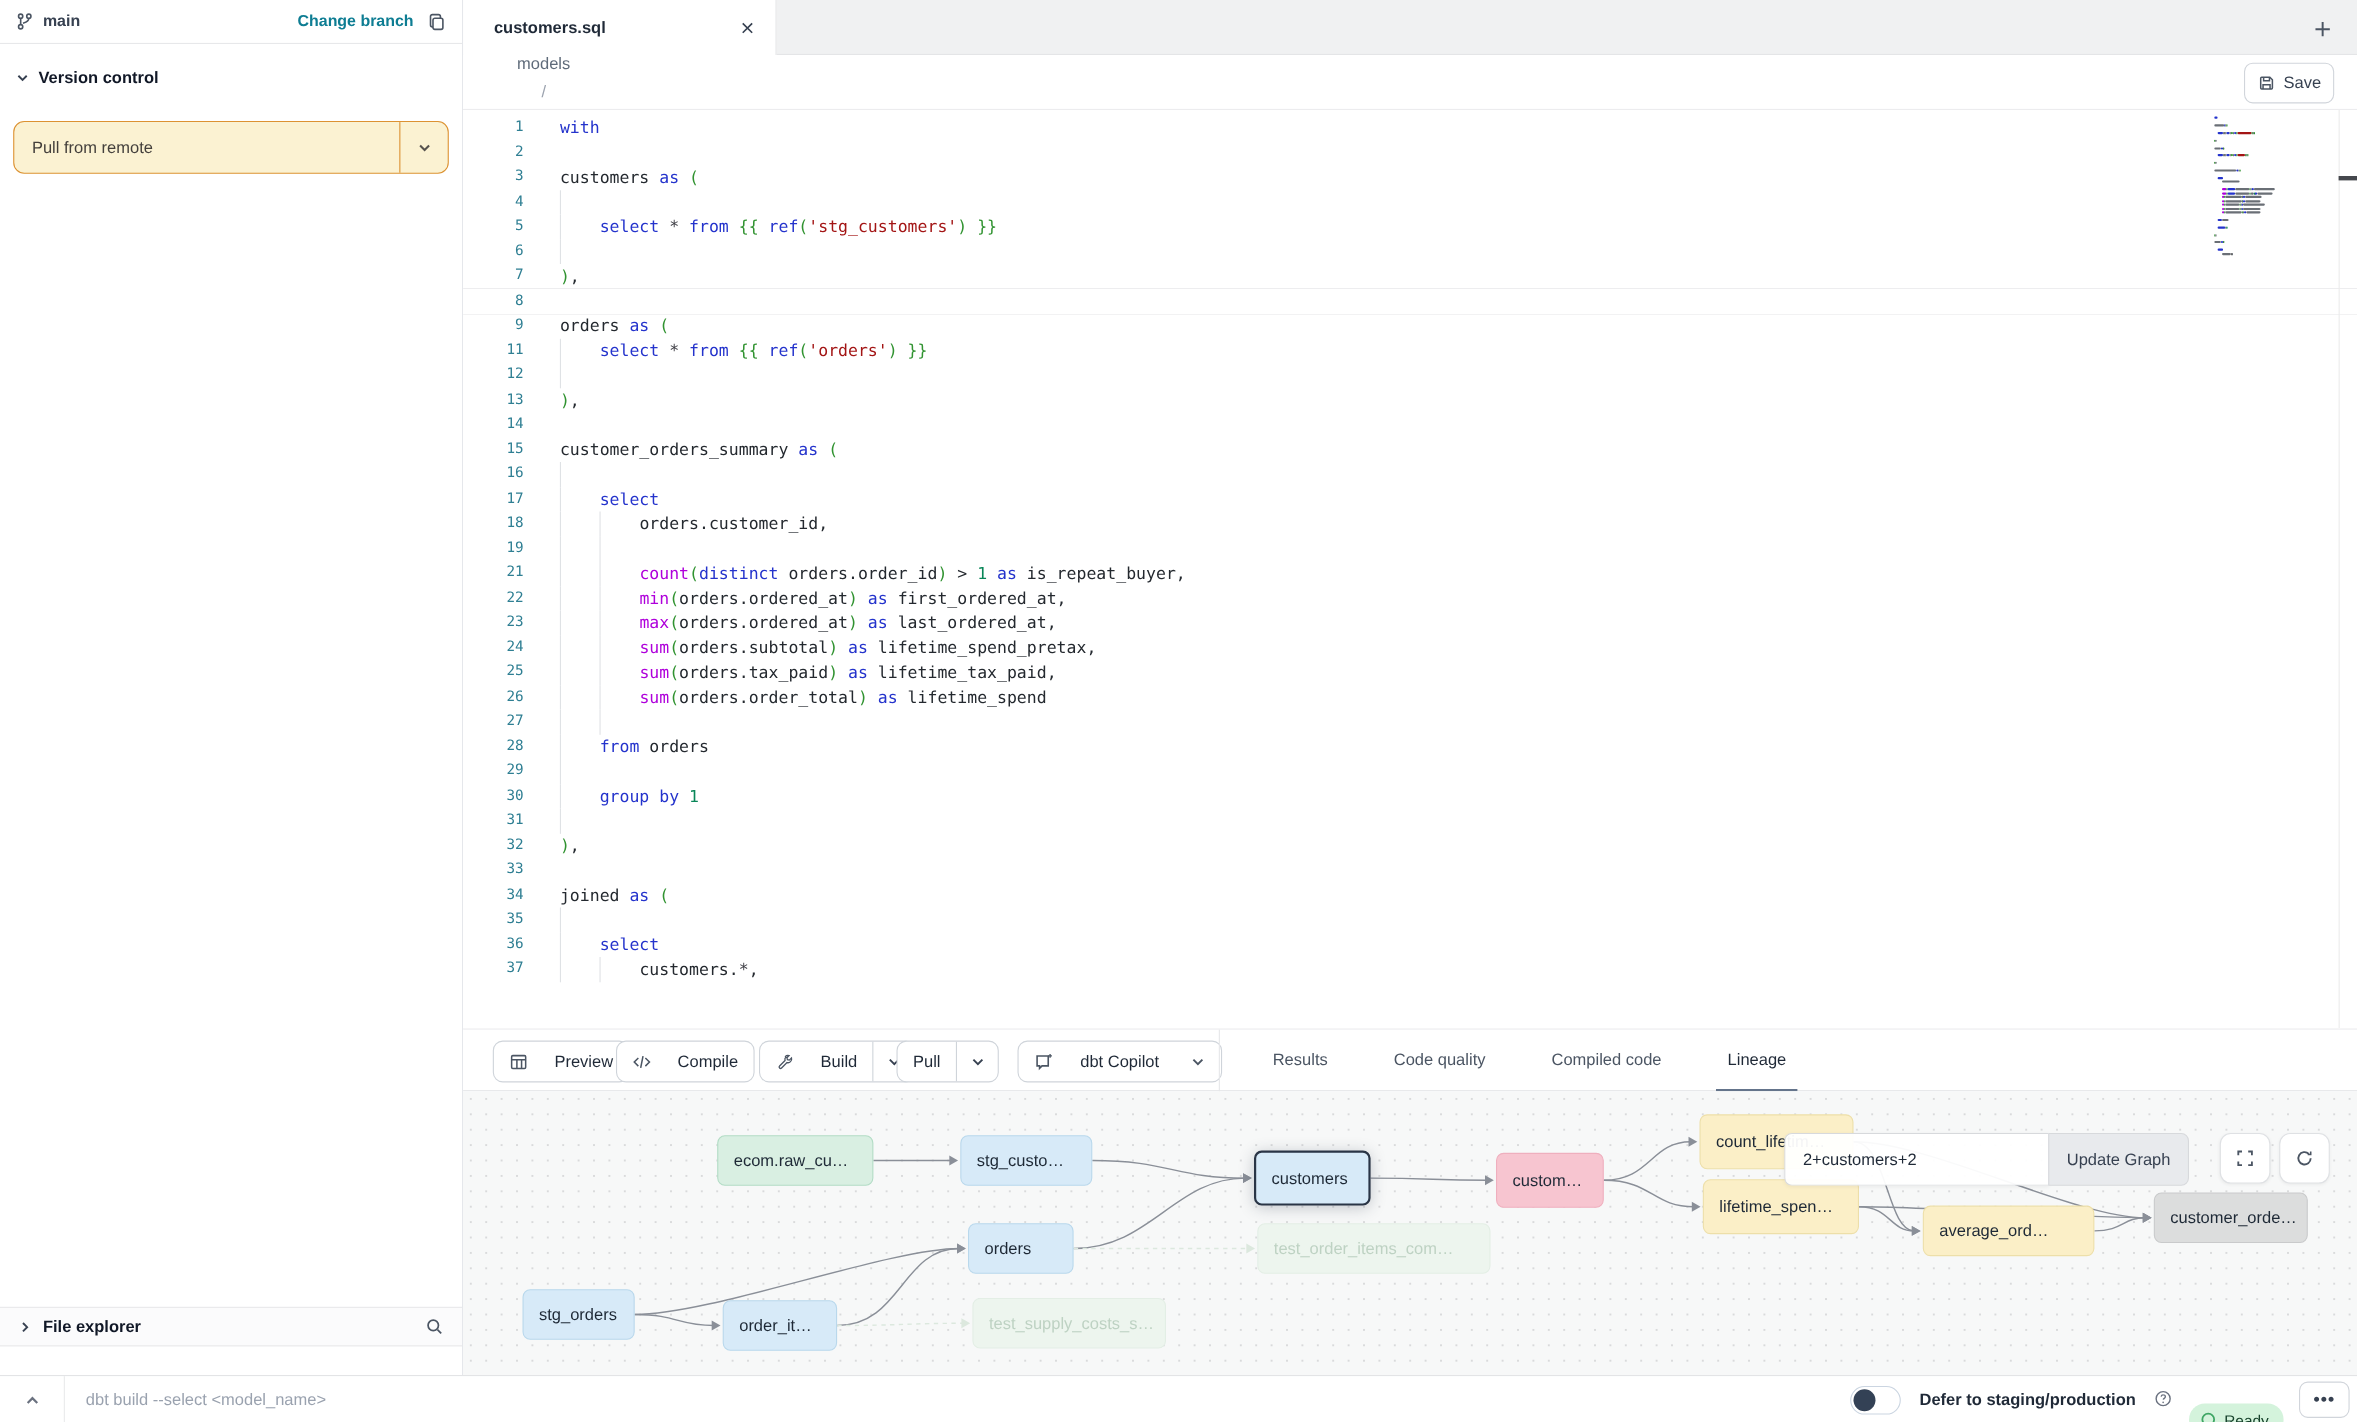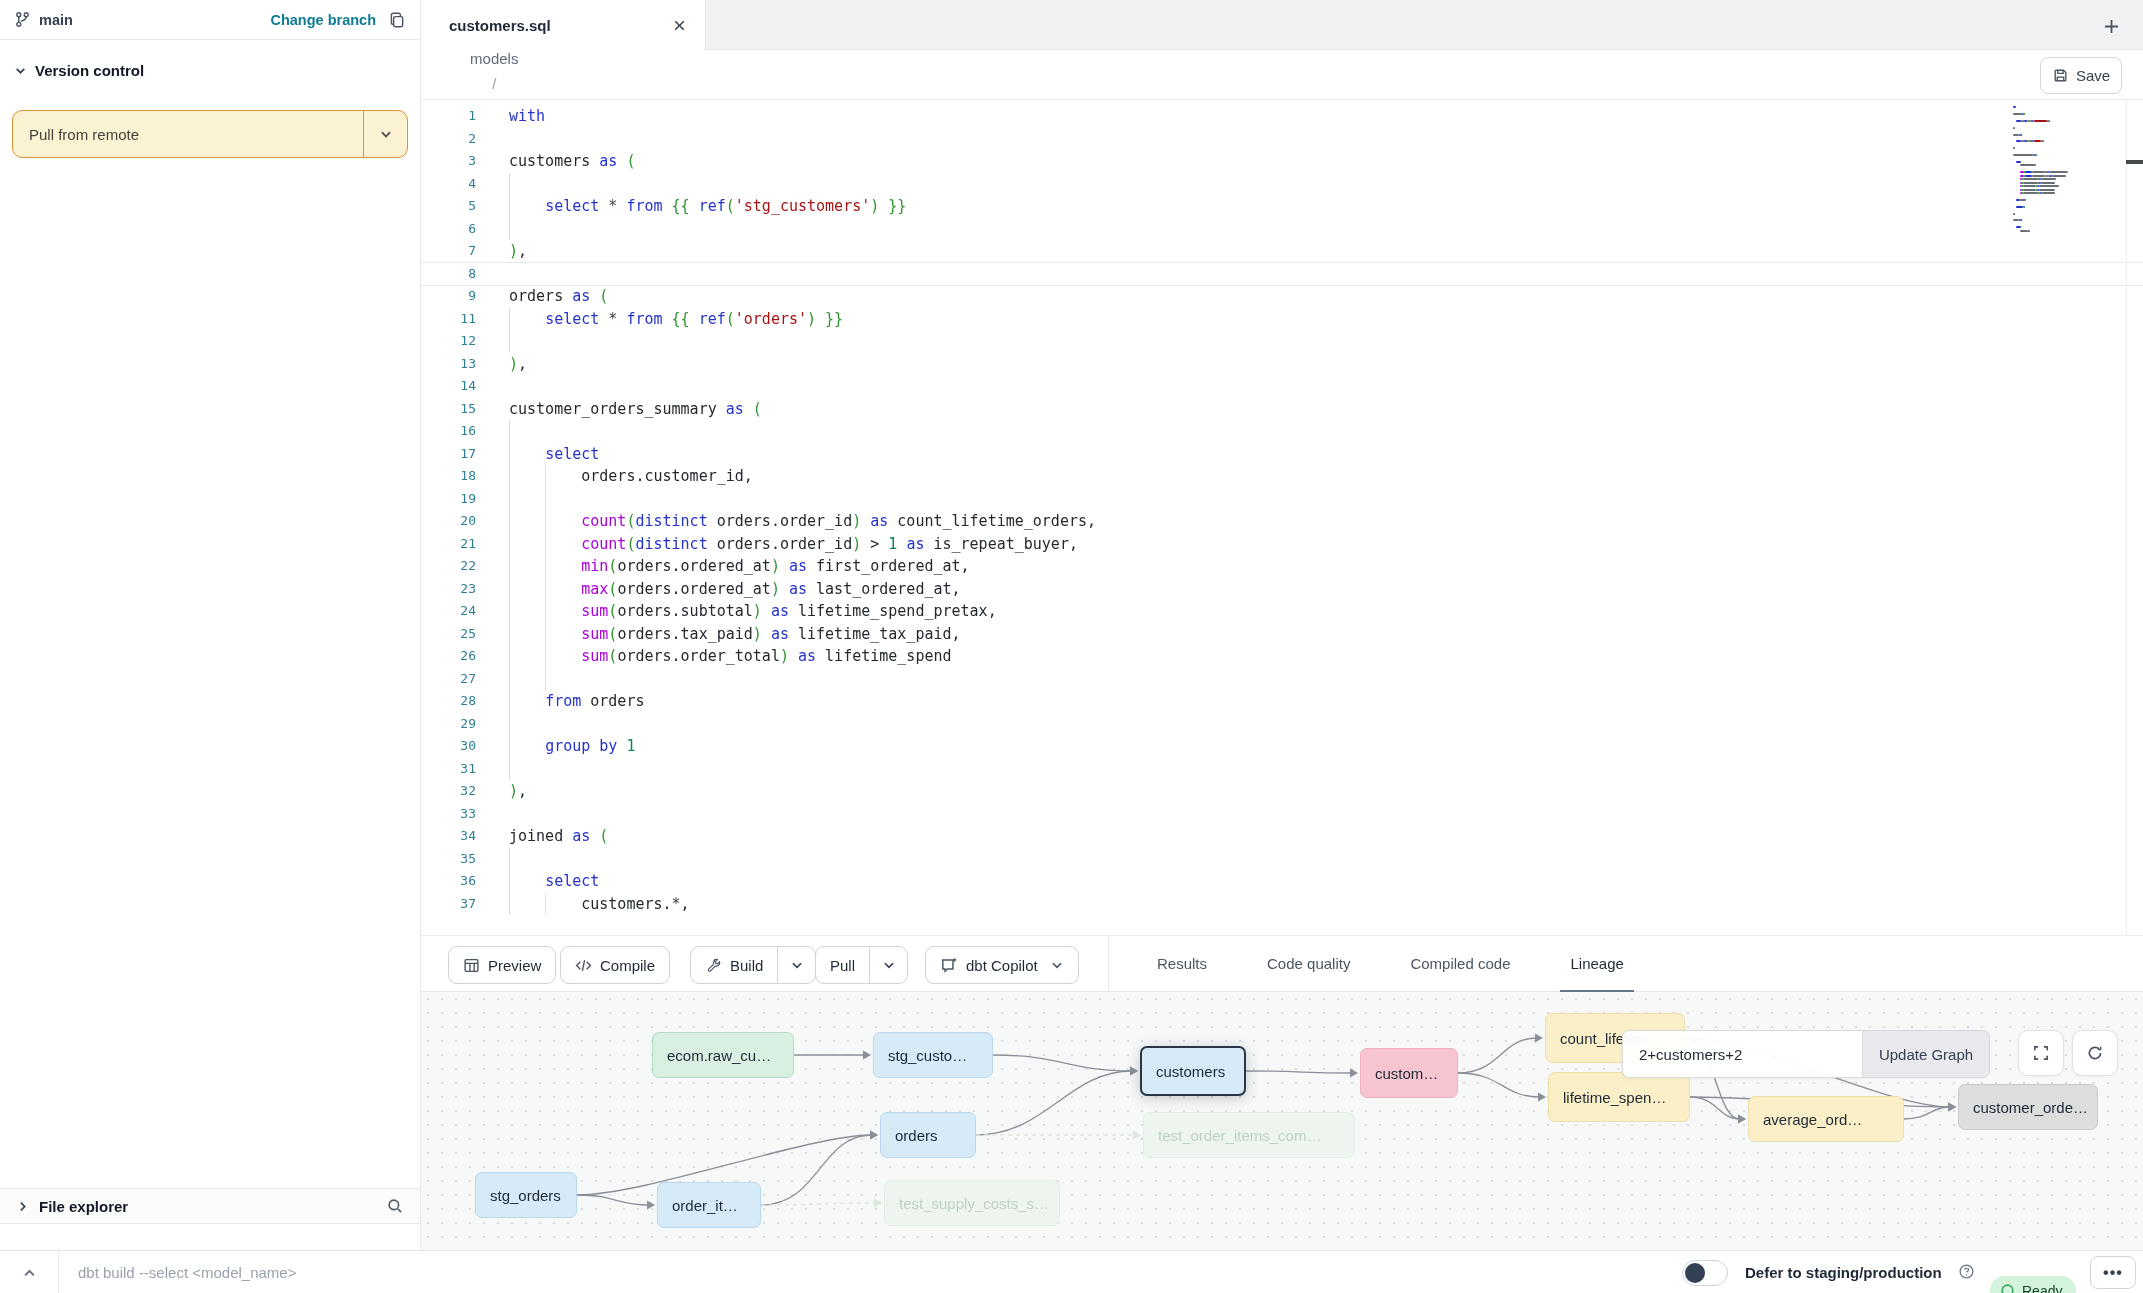--- a/index.html
+++ b/index.html
@@ -47,21 +47,21 @@
   .tok-num{color:var(--c-num);} .tok-br{color:var(--c-br);} .tok-op{color:#3f3f46;} .tok-id{color:#24292f;}
   #minimap { position:absolute; left:1592px; top:6px; width:88px; }
   .mm-line { display:flex; height:2px; margin-bottom:1.45px; }
   .mm-seg { height:2px; border-radius:1px; }
   #editor-scrollbar { position:absolute; right:0; top:0; bottom:0; width:17px; border-left:1px solid #ececec; }
   #editor-scroll-thumb { position:absolute; right:0px; top:60px; width:17px; height:4px; background:#45484d; }
 
   
   #toolbar { position:absolute; left:421px; top:935px; width:1722px; height:57px; background:#fff; border-top:1px solid #ececee; border-bottom:1px solid #e6e7e9; }
   .tbtn { position:absolute; top:10px; height:38px; background:#fff; border:1px solid #cfd4da; border-radius:9px; display:flex; align-items:center; font-size:15px; color:#1f2937; cursor:pointer; }
-  .tbtn .seg { display:flex; align-items:center; gap:8px; padding:0 14px; height:100%; }
+  .tbtn .seg { display:flex; align-items:center; gap:24px; padding:0 14px; height:100%; }
   .tbtn .chev-seg { border-left:1px solid #cfd4da; width:38px; display:flex; align-items:center; justify-content:center; height:100%; color:#374151; }
   #toolbar-sep { position:absolute; left:687px; top:0; width:1px; height:57px; background:#e6e7e9; }
   #panel-tabs { position:absolute; left:726px; top:0; height:56px; display:flex; gap:40px; align-items:stretch; }
   .ptab { display:flex; align-items:center; font-size:15px; color:#4b5563; padding:0 10px; cursor:pointer; border-bottom:2px solid transparent; }
   .ptab.active { color:#1f2937; border-bottom:2px solid #64748b; }
 
   
   #lineage { position:absolute; left:421px; top:992px; width:1722px; height:258px; background:#f7f8f8;
              background-image:radial-gradient(#d9dadb 1px, transparent 1.2px); background-size:14px 14px; overflow:hidden; }
   #edge-svg { position:absolute; left:0; top:0; }
@@ -264,26 +264,20 @@
           <span class="gutter">18</span>
           <span class="guide" style="left: 88px;"></span>
           <span class="guide" style="left: 124.12px;"></span>
           <span class="code-text"><span class="tok-ws">        </span><span class="tok-id">orders.customer_id,</span></span>
         </div>
         <div class="code-line">
           <span class="gutter">19</span>
           <span class="guide" style="left: 88px;"></span>
           <span class="guide" style="left: 124.12px;"></span>
           <span class="code-text"></span>
-        </div>
-        <div class="code-line">
-          <span class="gutter">20</span>
-          <span class="guide" style="left: 88px;"></span>
-          <span class="guide" style="left: 124.12px;"></span>
-          <span class="code-text"><span class="tok-ws">        </span><span class="tok-mg">count</span><span class="tok-br">(</span><span class="tok-kw">distinct</span><span class="tok-id"> orders.order_id</span><span class="tok-br">)</span><span class="tok-id"> </span><span class="tok-kw">as</span><span class="tok-id"> count_lifetime_orders,</span></span>
         </div>
         <div class="code-line">
           <span class="gutter">21</span>
           <span class="guide" style="left: 88px;"></span>
           <span class="guide" style="left: 124.12px;"></span>
           <span class="code-text"><span class="tok-ws">        </span><span class="tok-mg">count</span><span class="tok-br">(</span><span class="tok-kw">distinct</span><span class="tok-id"> orders.order_id</span><span class="tok-br">)</span><span class="tok-id"> &gt; </span><span class="tok-num">1</span><span class="tok-id"> </span><span class="tok-kw">as</span><span class="tok-id"> is_repeat_buyer,</span></span>
         </div>
         <div class="code-line">
           <span class="gutter">22</span>
           <span class="guide" style="left: 88px;"></span>

